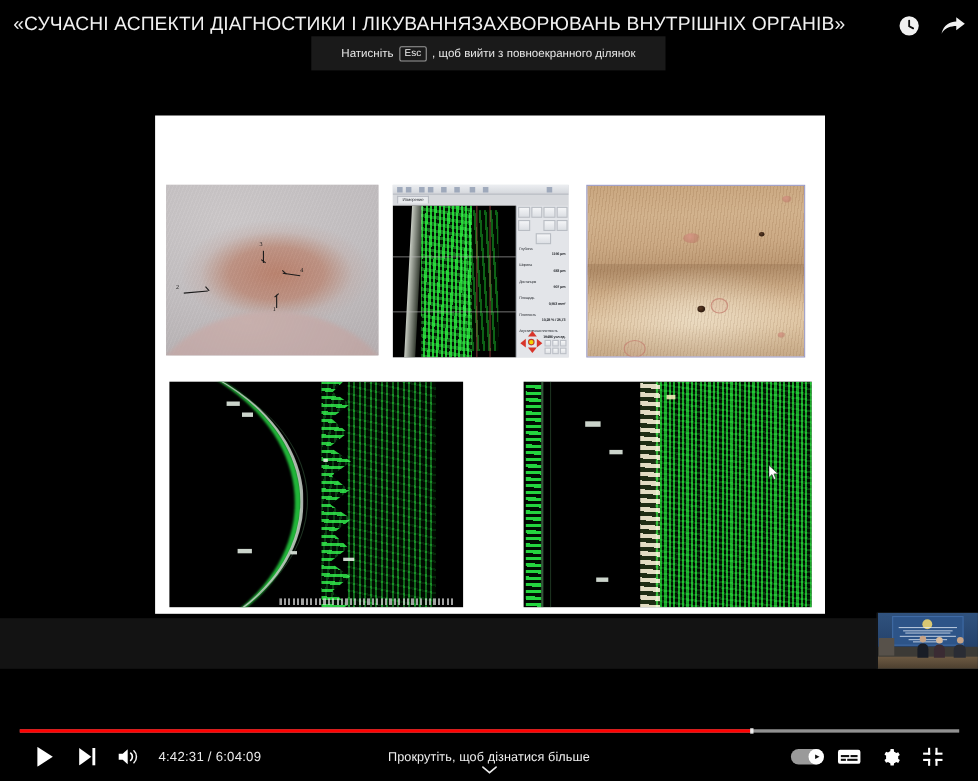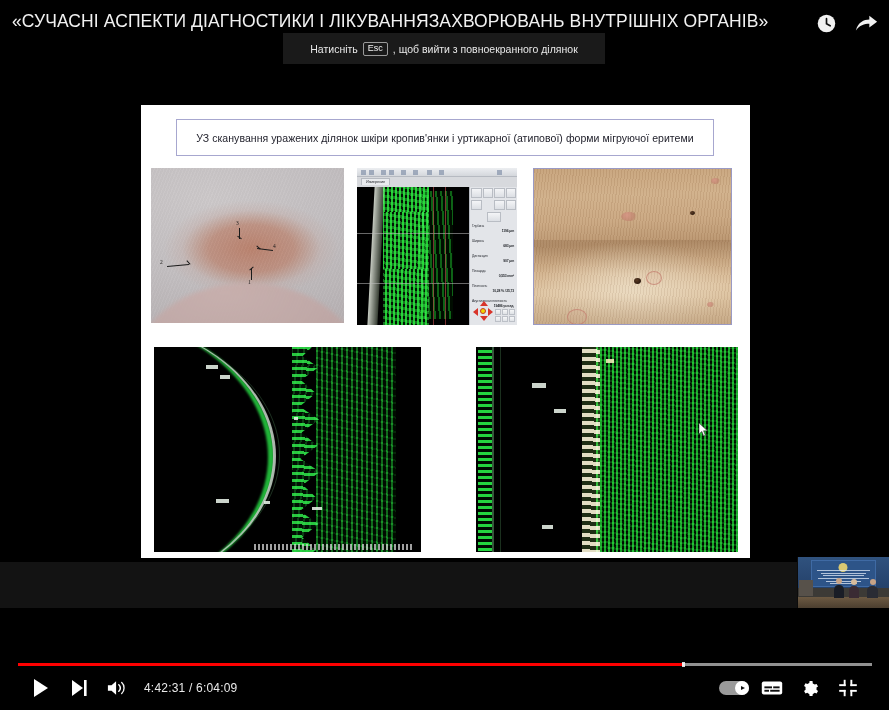--- a/index.html
+++ b/index.html
@@ -540,23 +540,20 @@
 <body>
 
 <div id="player">
 
   <div class="stage">
 
     <div class="letterbox-band"></div>
 
     <div class="slide">
 
-      <div class="slide-title-box">
-        <span class="slide-title-text">УЗ сканування уражених ділянок шкіри кропив'янки і уртикарної (атипової) форми мігруючої еритеми</span>
-      </div>
 
       <div class="photo" id="photo-lesion">
         <div class="texture"></div>
         <div class="lowerfold"></div>
 
         <div class="marker" style="left:85px; top:53px;">
           <span>3</span>
           <i class="tick" style="left:3px; top:7px; width:1px; height:11px;"></i>
           <i class="tick" style="left:1px; top:16px; width:5px; height:1px; transform:rotate(35deg);"></i>
         </div>
@@ -821,14 +818,22 @@
             <rect x="1.2" y="11.9" width="6.4" height="1.9"></rect>
               <rect x="5.7" y="11.9" width="1.9" height="6.3"></rect>
             <rect x="12.4" y="11.9" width="6.4" height="1.9"></rect>
               <rect x="12.4" y="11.9" width="1.9" height="6.3"></rect>
           </g>
         </svg>
       </div>
     </div>
   </div>
 
+  <div class="scroll-hint">
+    <span class="sh-text">Прокрутіть, щоб дізнатися більше</span>
+    <span class="sh-chev">
+      <svg width="14" height="8" viewBox="0 0 14 8">
+        <path d="M1 1.4 L7 6.4 L13 1.4" stroke="#e9e9e9" stroke-width="1.5" fill="none" stroke-linecap="round"></path>
+      </svg>
+    </span>
+  </div>
 
 </div>
 
 </body></html>

